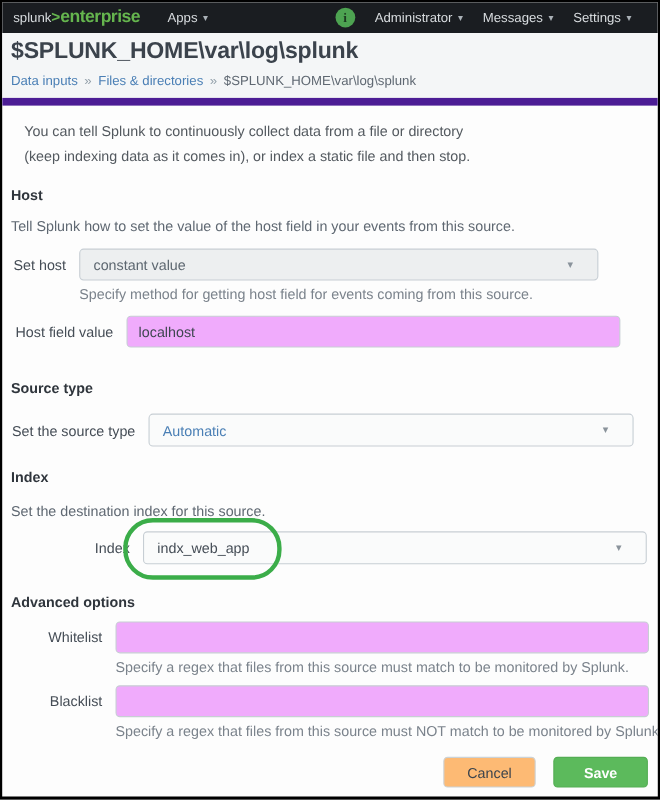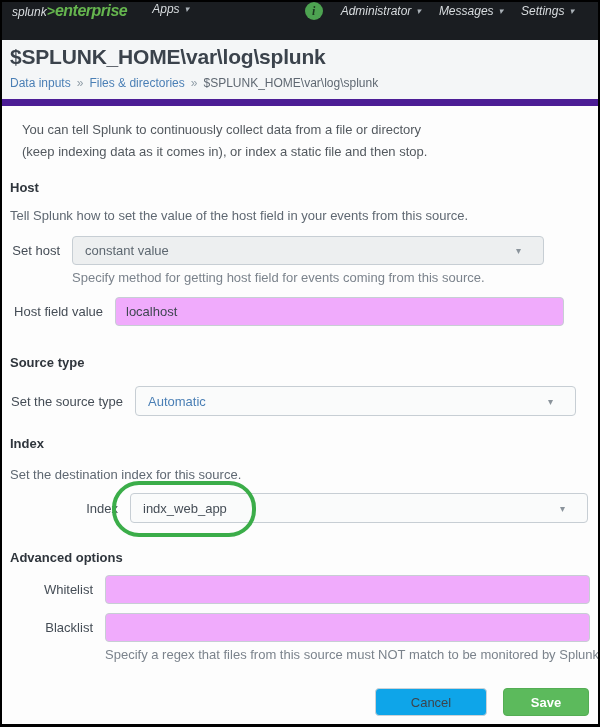--- a/index.html
+++ b/index.html
@@ -10,23 +10,23 @@
     width: 600px; height: 727px;
     margin: 0 auto;
     background: #fdfdfd;
     border: 2px solid #000;
     border-bottom-width: 3px;
     overflow: hidden;
   }
 
   
   .navbar {
-    height: 38px; background: #1a1d21;
-    display: flex; align-items: flex-start;
-    padding: 0 10px; color: #d8dcdf; font-size: 12px; font-style: italic;
+    height: 28px; background: #1a1d21;
+    display: flex; align-items: center;
+    padding: 0 10px; color: #d8dcdf; font-size: 12px;
   }
   .logo { display: flex; align-items: baseline; cursor: pointer; }
   .logo-gt { color: #65b54e; font-weight: bold; font-size: 14px; }
   .logo-ent { color: #65b54e; font-weight: bold; font-size: 16px; letter-spacing: -0.5px; }
   .nav-item { display: flex; align-items: center; gap: 5px; cursor: pointer; white-space: nowrap; }
   .nav-apps { margin-left: 25px; }
   .nav-right { margin-left: auto; display: flex; align-items: center; gap: 18px; padding-right: 14px; }
   .nav-caret { font-size: 9px; color: #aab1b7; }
   .info-badge {
     width: 18px; height: 18px; border-radius: 50%;
@@ -83,21 +83,21 @@
   .annotation {
     position: absolute; left: 110px; top: -12px;
     width: 144px; height: 56px;
     border: 4px solid #3bad49; border-radius: 27px;
     pointer-events: none; z-index: 2;
   }
 
   
   .footer { position: absolute; right: 9px; bottom: 8px; display: flex; gap: 16px; }
   .btn { height: 28px; border-radius: 4px; font-size: 13px; display: flex; align-items: center; justify-content: center; cursor: pointer; font-family: "Liberation Sans", sans-serif; }
-  .btn-cancel { width: 112px; background: #0ea5e9; border: 1px solid #ccd2d6; color: #3c444d; }
+  .btn-cancel { width: 84px; background: #fdba74; border: 1px solid #ccd2d6; color: #3c444d; }
   .btn-save { width: 86px; background: #5cba5c; border: 1px solid #54ad54; color: #fff; font-weight: bold; }
 </style>
 </head>
 <body>
 
 <div class="frame">
 
   <div class="navbar">
     <div class="logo">
       <span>splunk</span>
@@ -179,20 +179,21 @@
       </div>
       <div class="annotation"></div>
     </div>
 
     <div class="section-heading mt27">Advanced options</div>
 
     <div class="row mt10">
       <div class="row-label w95">Whitelist</div>
       <input class="text-input" type="text" value="" style="">
     </div>
+    <div class="help-text hl95 mt5">Specify a regex that files from this source must match to be monitored by Splunk.</div>
 
     <div class="row mt9">
       <div class="row-label w95">Blacklist</div>
       <input class="text-input" type="text" value="" style="">
     </div>
     <div class="help-text hl95 mt5">Specify a regex that files from this source must NOT match to be monitored by Splunk</div>
 
   </div>
 
   <div class="footer">

